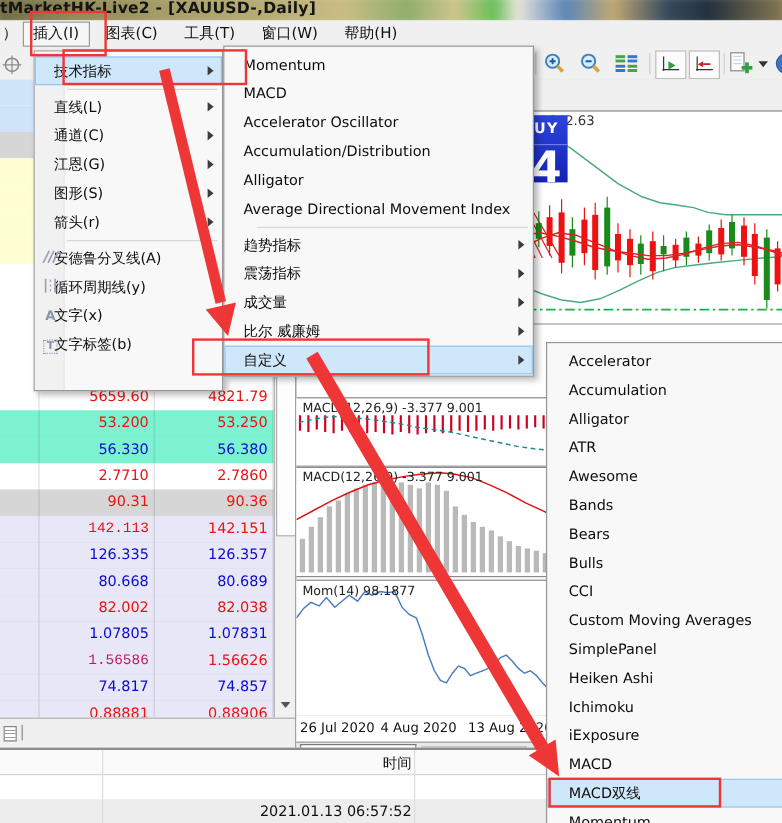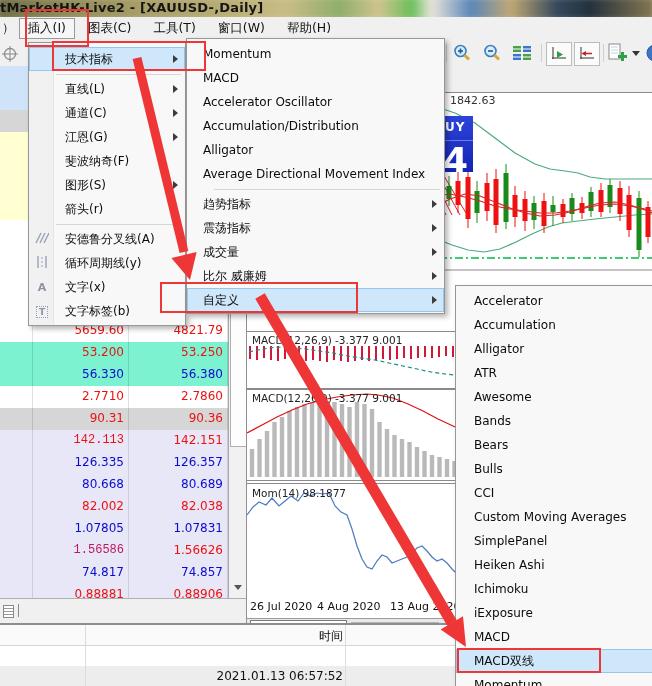--- a/index.html
+++ b/index.html
@@ -32,21 +32,21 @@
   #mwthumb{position:absolute;left:1px;top:247px;width:15px;height:132px;background:#fdfdfd;border:1px solid #b0b0b0}
   #mwdown{position:absolute;left:1px;top:513px;width:15px;height:17px;background:#f1f1f1;display:flex;align-items:center;justify-content:center}
   .tri-down{width:0;height:0;border-left:4px solid transparent;border-right:4px solid transparent;border-top:5px solid #555}
   #mwstrip{left:0;top:598px;width:247px;height:25px;background:#f0f0f0;border-top:1px solid #b0b0b0}
   
   #chartbg{left:247px;top:92px;width:405px;height:526px;background:#fff}
   #chartstrip{left:247px;top:66px;width:405px;height:26px;background:#f0f0f0;border-bottom:1px solid #cccccc}
   #chartleft{left:246px;top:66px;width:1px;height:580px;background:#909090}
   .plabel{position:absolute;font-size:10.5px;color:#222;white-space:nowrap;z-index:3}
   #pricelabel{left:450px;top:94px;font-size:11px;color:#333;z-index:3}
-  #buypanel{left:435px;top:116px;width:38px;height:56px;background:linear-gradient(#2d44da,#1424b4);z-index:4;color:#fff;overflow:hidden}
+  #buypanel{left:435px;top:96px;width:38px;height:56px;background:linear-gradient(#2d44da,#1424b4);z-index:4;color:#fff;overflow:hidden}
   #buypanel .uy{position:absolute;left:10px;top:4px;font-size:12px;font-weight:bold;letter-spacing:1px}
   #buypanel .div{position:absolute;left:0;top:24px;width:100%;height:1px;background:#6b7bf0}
   #buypanel .big{position:absolute;left:8px;top:24px;font-size:36px;font-weight:bold}
   #axisstrip{left:247px;top:595px;width:405px;height:23px;background:#fff;border-top:1px solid #8a8a8a;box-sizing:border-box}
   .axlabel{position:absolute;top:4px;font-size:11px;color:#111;white-space:nowrap}
   #tabbar{left:247px;top:618px;width:405px;height:28px;background:#e9e9e9;border-top:1px solid #9a9a9a;box-sizing:border-box}
   .tab{position:absolute;font-size:11.5px;display:flex;align-items:center;justify-content:center;white-space:nowrap;box-sizing:border-box}
   #tab0{left:3px;top:1px;width:97px;height:26px;background:#fff;border:1px solid #7a7a7a;border-bottom:none;color:#000}
   #tab1{left:104px;top:3px;width:88px;height:24px;background:#e0e0e0;border:1px solid #b4b4b4;border-bottom:none;color:#8a8a8a}
   
@@ -58,21 +58,21 @@
   
   .popup{position:absolute;background:#f8f8f8;border:1px solid #979797;box-shadow:3px 3px 5px rgba(0,0,0,.28);box-sizing:border-box}
   .popup.gutter::before{content:"";position:absolute;left:0;top:0;bottom:0;width:24px;background:#f1f1f1;border-right:1px solid #e6e6e6}
   .mrow{position:relative;height:24px;display:flex;align-items:center;font-size:12px;color:#0c0c0c;white-space:nowrap}
   .mrow.hl{background:#cfe7fa;outline:1px solid #98c6ea;outline-offset:-1px}
   .arr{position:absolute;right:7px;width:0;height:0;border-left:5px solid #3c3c3c;border-top:4px solid transparent;border-bottom:4px solid transparent}
   .msep{height:6px;position:relative}
   .msep::after{content:"";position:absolute;left:27px;right:4px;top:3px;border-top:1px solid #d6d6d6}
   .micon{position:absolute;left:4px;width:18px;text-align:center}
   #insertmenu{left:28px;top:42px;width:158px;height:284px;padding-top:4px;z-index:10}
-  #insertmenu .mrow{padding-left:36px}
+  #insertmenu .mrow{padding-left:16px}
   #indmenu{left:186px;top:38px;width:259px;height:276px;padding-top:3px;z-index:11}
   #indmenu .mrow{padding-left:16px}
   #custmenu{left:455px;top:285px;width:200px;height:411px;padding-top:3px;z-index:12}
   #custmenu .mrow{padding-left:18px}
   #annot{left:0;top:0;z-index:30;pointer-events:none}
   svg.chart{position:absolute;z-index:2}
   #mwicon1{position:absolute;left:3px;top:6px;width:9px;height:11px;border:1px solid #8a8a8a;
      background:repeating-linear-gradient(#fff,#fff 2px,#9a9a9a 2px,#9a9a9a 3px)}
   #mwicon2{position:absolute;left:18px;top:5px;width:1px;height:13px;background:#8a8a8a}
 </style>
@@ -292,23 +292,20 @@
         <span>直线(L)</span>
         <span class="arr"></span>
       </div>
       <div class="mrow">
         <span>通道(C)</span>
         <span class="arr"></span>
       </div>
       <div class="mrow">
         <span>江恩(G)</span>
         <span class="arr"></span>
-      </div>
-      <div class="mrow">
-        <span>斐波纳奇(F)</span>
       </div>
       <div class="mrow">
         <span>图形(S)</span>
         <span class="arr"></span>
       </div>
       <div class="mrow">
         <span>箭头(r)</span>
         <span class="arr"></span>
       </div>
       <div class="msep"></div>

